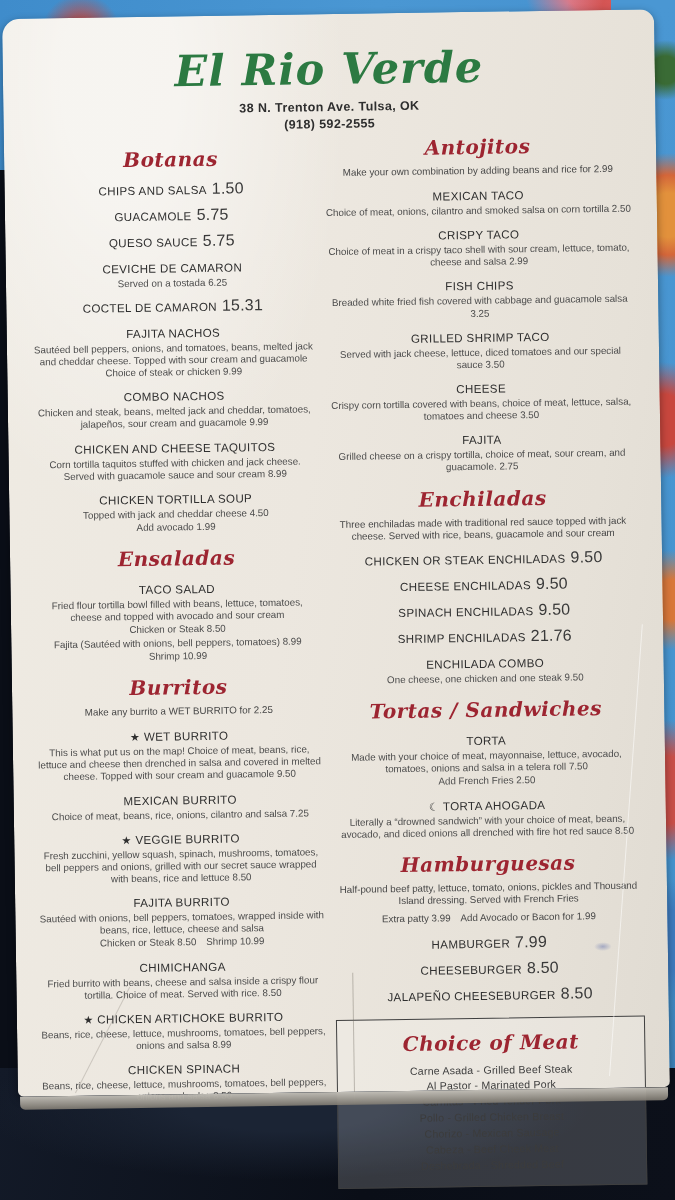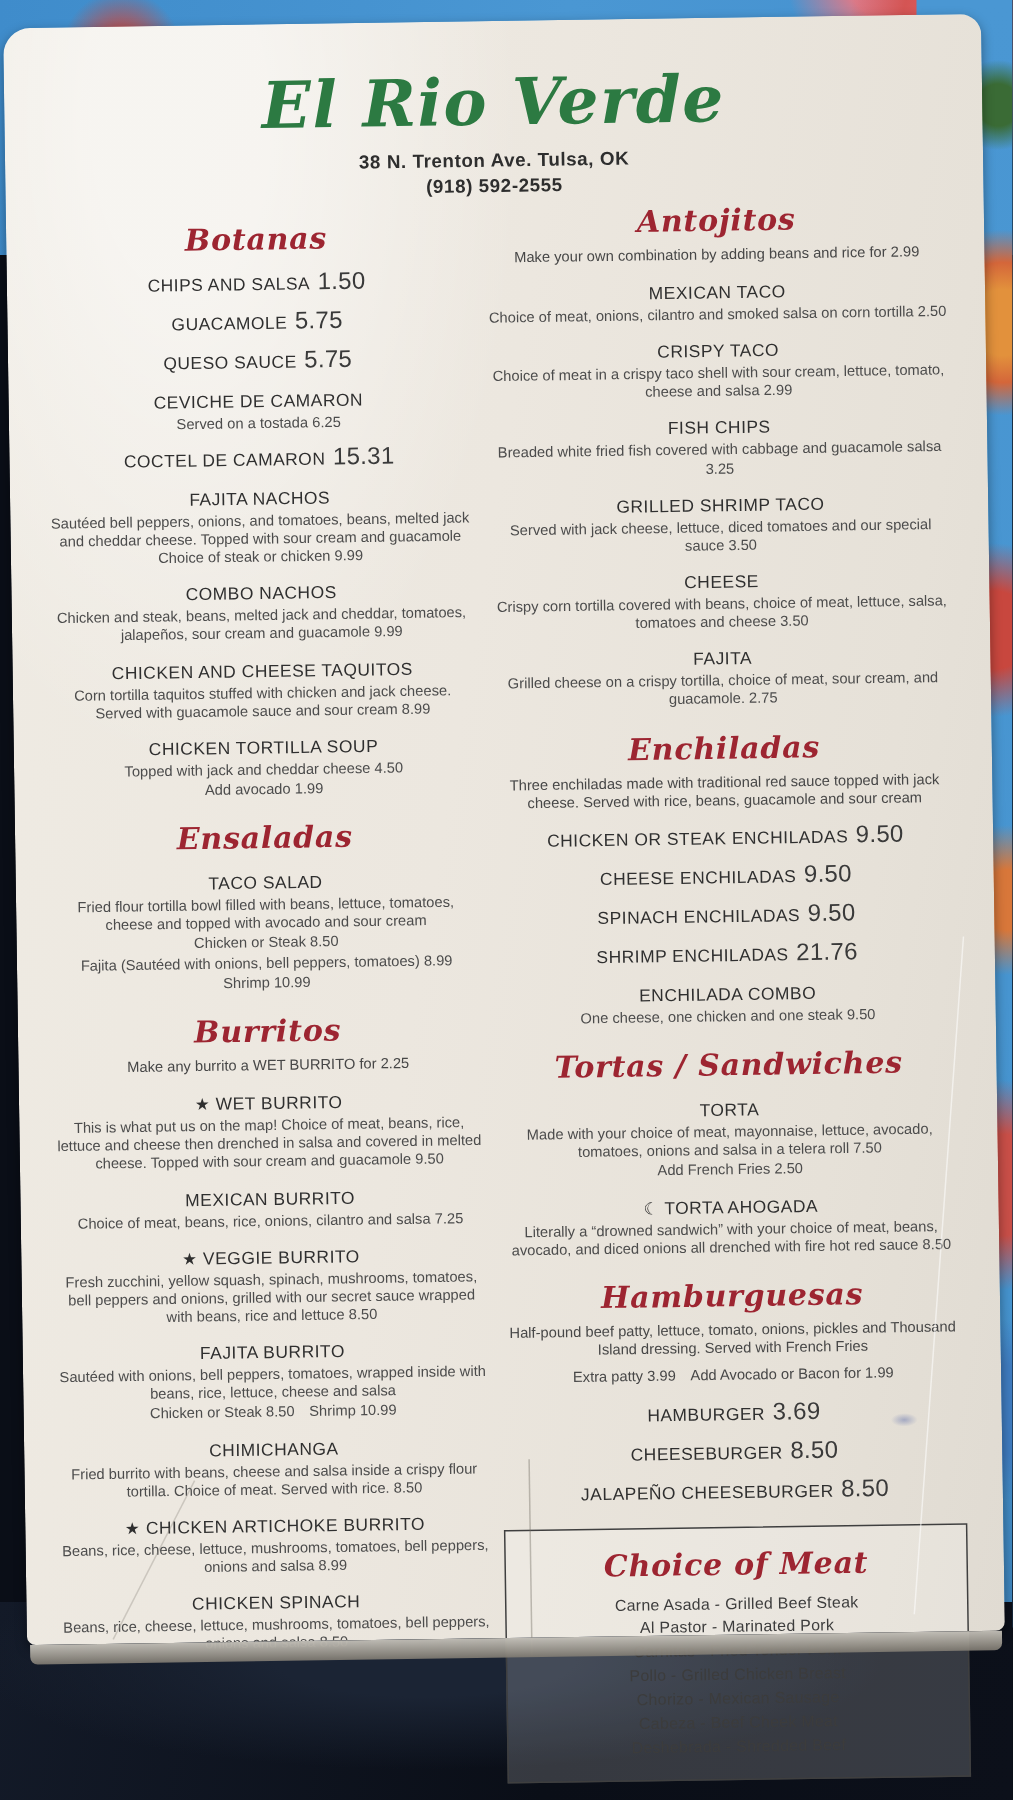--- a/index.html
+++ b/index.html
@@ -247,21 +247,21 @@
             <div class="menu-item">
               <div class="item-row"><span class="item-icon">☾</span><span class="item-name">TORTA AHOGADA</span></div>
               <div class="desc-line">Literally a “drowned sandwich” with your choice of meat, beans, avocado, and diced onions all drenched with fire hot red sauce  8.50</div>
             </div>
           </div>
           <div class="section">
             <div class="section-title">Hamburguesas</div>
             <div class="section-note">Half-pound beef patty, lettuce, tomato, onions, pickles and Thousand Island dressing. Served with French Fries</div>
             <div class="section-note">Extra patty 3.99 Add Avocado or Bacon for 1.99</div>
             <div class="menu-item">
-              <div class="item-row"><span class="item-name">HAMBURGER</span><span class="item-price">3.69</span></div>
+              <div class="item-row"><span class="item-name">HAMBURGER</span><span class="item-price">7.99</span></div>
             </div>
             <div class="menu-item">
               <div class="item-row"><span class="item-name">CHEESEBURGER</span><span class="item-price">8.50</span></div>
             </div>
             <div class="menu-item">
               <div class="item-row"><span class="item-name">JALAPEÑO CHEESEBURGER</span><span class="item-price">8.50</span></div>
             </div>
           </div>
           <div class="meat-box">
             <div class="meat-title">Choice of Meat</div>

